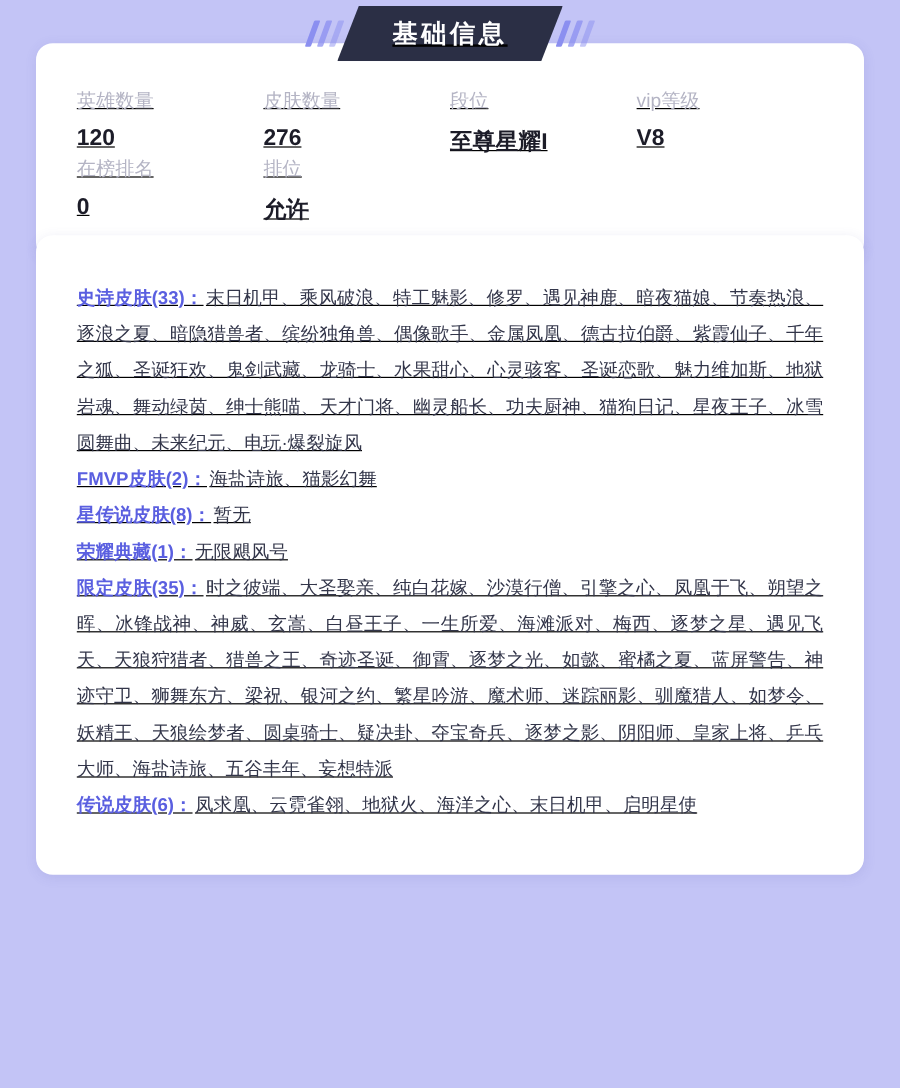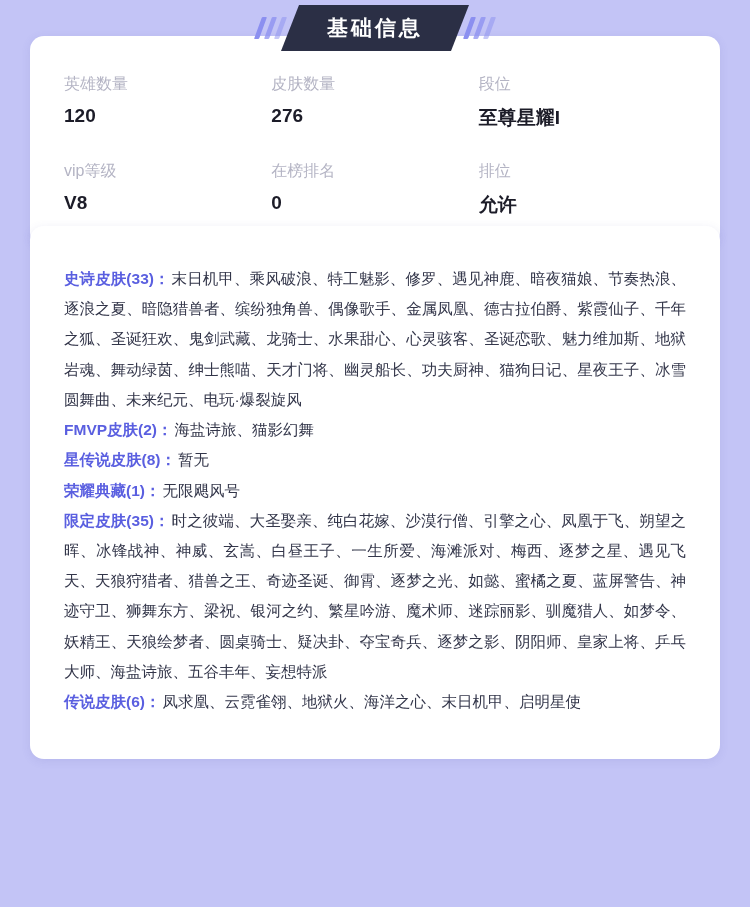--- a/index.html
+++ b/index.html
@@ -12,20 +12,21 @@
     background: #c3c4f6;
     font-family: "Liberation Sans", sans-serif;
     overflow: hidden;
   }
   .page {
     position: relative;
     width: 750px;
     height: 907px;
     box-sizing: border-box;
     padding: 0 30px;
+    text-decoration: underline;
   }
 
   
   .banner-wrap {
     position: relative;
     display: flex;
     justify-content: center;
     align-items: center;
     height: 56px;
     z-index: 5;
@@ -68,22 +69,21 @@
     box-shadow: 0 2px 10px rgba(90, 90, 170, .12);
     margin-top: -20px;
     padding: 38px 34px 28px 34px;
     box-sizing: border-box;
   }
   .card.info { padding-bottom: 42px; }
 
   
   .stats {
     display: grid;
-    grid-template-columns: 1fr 1fr 1fr;
-    row-gap: 30px;
+    grid-template-columns: 1fr 1fr 1fr 1fr;
   }
   .stat .label {
     color: #b4b4c4;
     font-size: 16px;
     margin-bottom: 10px;
   }
   .stat .value {
     color: #1c1c28;
     font-size: 19px;
     font-weight: bold;

